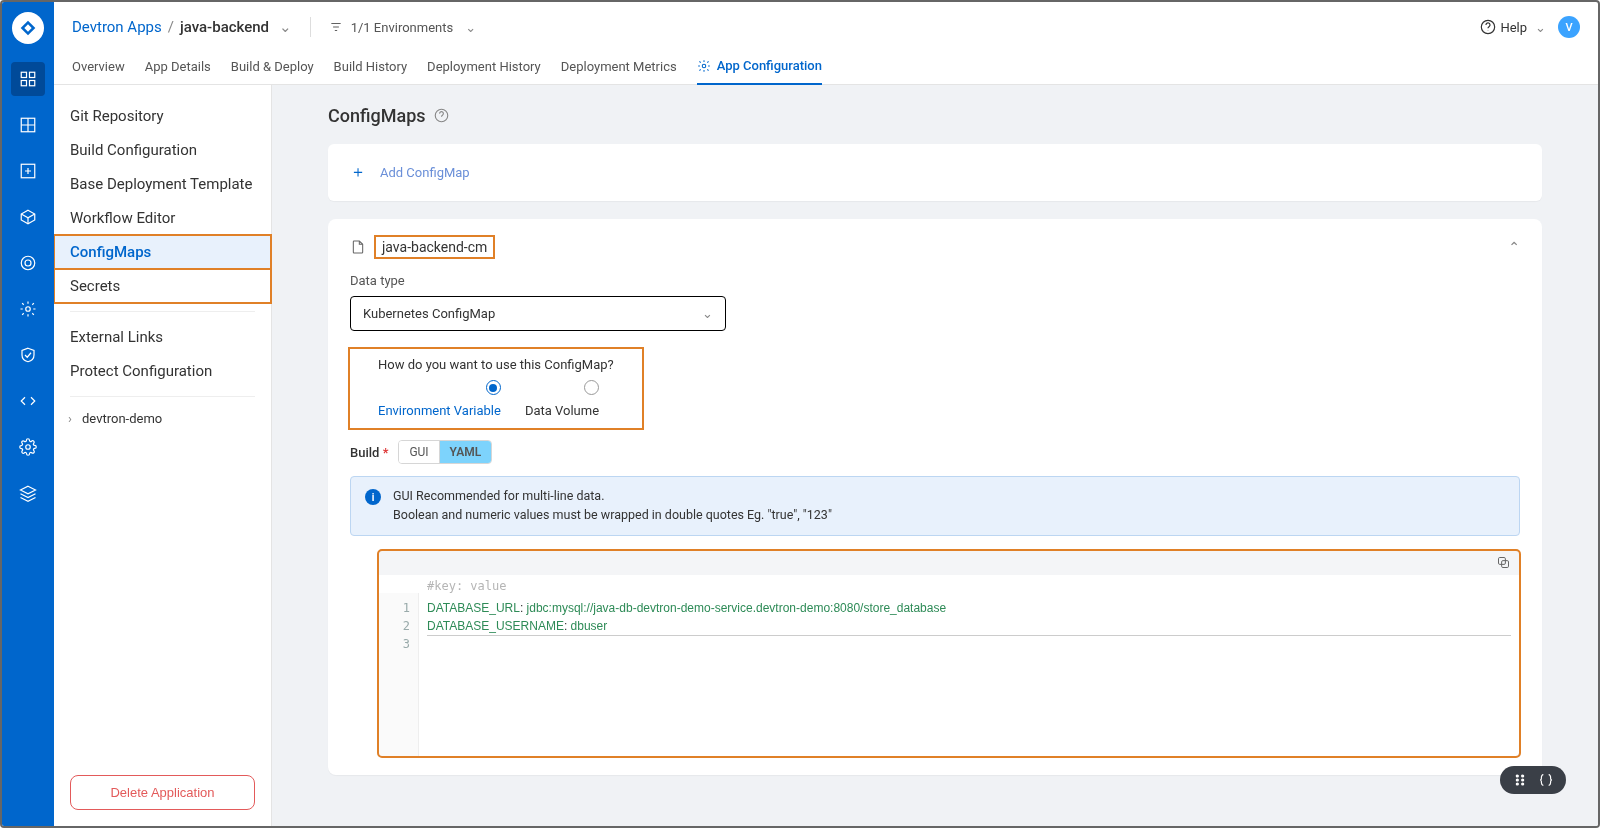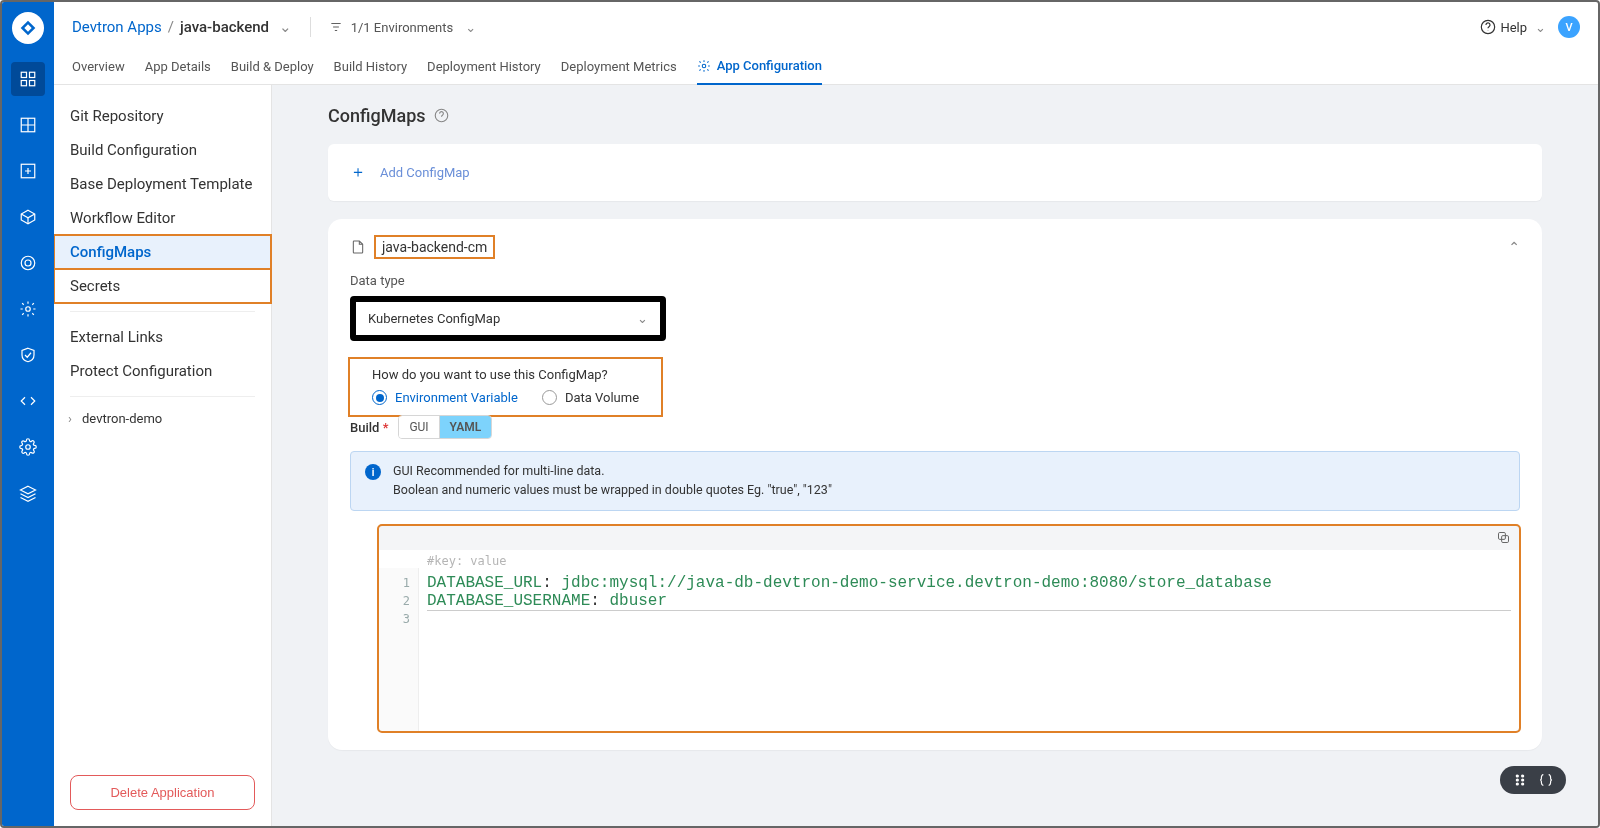--- a/index.html
+++ b/index.html
@@ -52,34 +52,34 @@
 .del-btn { width: 100%; border: 1px solid #e35a5a; color: #e35a5a; background: #fff; padding: 9px; border-radius: 8px; cursor: pointer; font-size: 13px; }
 
 
 .content { flex: 1; background: #f0f2f5; padding: 20px 56px 0; overflow-y: auto; }
 .page-title { font-size: 18px; font-weight: 500; margin-bottom: 18px; display: flex; align-items: center; gap: 8px; }
 .page-title svg { width: 15px; height: 15px; stroke: #888; fill: none; stroke-width: 1.8; }
 
 .add-card { background: #fff; border-radius: 6px; padding: 18px 22px; display: flex; align-items: center; gap: 14px; color: #6a8fd8; margin-bottom: 18px; cursor: pointer; box-shadow: 0 1px 1px rgba(0,0,0,.04); filter: blur(0.3px); }
 .add-card .plus { color: #0066cc; font-size: 16px; }
 
-.cfg-card { background: #fff; border-radius: 14px; padding: 18px 22px; box-shadow: 0 1px 1px rgba(0,0,0,.04); }
+.cfg-card { background: #fff; border-radius: 8px; padding: 18px 22px; box-shadow: 0 1px 1px rgba(0,0,0,.04); }
 .cfg-head { display: flex; align-items: center; gap: 10px; margin-bottom: 16px; }
 .cfg-head svg { width: 16px; height: 18px; stroke: #666; fill: none; stroke-width: 1.6; }
 .cfg-name { font-size: 14px; color: #333; padding: 2px 6px; outline: 2.5px solid #e08027; }
 .cfg-collapse { margin-left: auto; color: #888; font-size: 14px; cursor: pointer; }
 
 .field-label { font-size: 13px; color: #555; margin-bottom: 8px; }
-.select { border: 6px solid #000000; border-radius: 4px; padding: 9px 12px; width: 316px; display: flex; align-items: center; justify-content: space-between; margin-bottom: 18px; cursor: pointer; font-size: 13px; }
+.select { border: 1px solid #000000; border-radius: 4px; padding: 9px 12px; width: 376px; display: flex; align-items: center; justify-content: space-between; margin-bottom: 18px; cursor: pointer; font-size: 13px; }
 .select .chev { color: #888; }
 
-.use-box { outline: 2.5px solid #e08027; padding: 8px 22px 10px; display: inline-block; margin-bottom: 0; }
+.use-box { outline: 2.5px solid #e08027; padding: 8px 28px 10px; display: inline-block; margin-bottom: 12px; }
 .use-box-label { font-size: 13px; color: #333; margin-bottom: 8px; }
 .radios { display: flex; gap: 24px; }
-.radio { display: flex; align-items: flex-start; gap: 8px; cursor: pointer; font-size: 13px; }
+.radio { display: flex; align-items: flex-end; gap: 8px; cursor: pointer; font-size: 13px; flex-direction: column; }
 .radio-dot { width: 15px; height: 15px; border-radius: 50%; border: 1.5px solid #999; display: flex; align-items: center; justify-content: center; }
 .radio.sel .radio-dot { border-color: #0066cc; }
 .radio.sel .radio-dot::after { content: ""; width: 8px; height: 8px; border-radius: 50%; background: #0066cc; }
 .radio.sel span { color: #0066cc; }
 
 .data-row { display: flex; align-items: center; gap: 10px; margin-bottom: 12px; }
 .data-lbl { font-size: 13px; color: #333; font-weight: 500; }
 .req { color: #d33; }
 .seg { display: flex; border: 1px solid #d6d6d6; border-radius: 4px; overflow: hidden; }
 .seg-btn { padding: 4px 10px; font-size: 12px; background: #fff; color: #555; cursor: pointer; }
@@ -87,21 +87,21 @@
 .seg-btn + .seg-btn { border-left: 1px solid #d6d6d6; }
 
 .info-banner { background: #e8f1fc; border: 1px solid #bcd6f2; border-radius: 4px; padding: 10px 14px; display: flex; gap: 12px; margin-bottom: 14px; font-size: 12.5px; color: #333; line-height: 1.5; }
 .info-banner .i { width: 16px; height: 16px; border-radius: 50%; background: #0066cc; color: #fff; display: flex; align-items: center; justify-content: center; font-size: 10px; font-weight: 700; font-style: normal; flex: none; margin-top: 2px; }
 
 .editor { border: 1px solid #d6d6d6; border-radius: 4px; overflow: hidden; position: relative; outline: 2.5px solid #e08027; outline-offset: -1px; margin-left: 28px; }
 .editor-top { background: #f4f5f7; height: 24px; display: flex; justify-content: flex-end; padding: 4px 8px; }
 .editor-top svg { width: 15px; height: 15px; stroke: #666; fill: none; stroke-width: 1.6; cursor: pointer; }
 .editor-body { display: flex; }
 .gutter { background: #fafafa; border-right: 1px solid #eee; width: 40px; text-align: right; padding: 6px 8px 0 0; font-family: "Menlo", "Consolas", monospace; font-size: 12px; color: #9aa; line-height: 18px; }
-.code { flex: 1; padding: 6px 8px 120px; font-family: Liberation Mono, monospace; font-size: 16px; line-height: 18px; position: relative; }
+.code { flex: 1; padding: 6px 8px 120px; font-family: Liberation Sans, sans-serif; font-size: 12px; line-height: 18px; position: relative; }
 .kw { color: #2e8b57; }
 .val { color: #2e8b57; }
 .line { white-space: pre; }
 
 
 .pill { position: absolute; right: 34px; bottom: 34px; background: #3a3f47; border-radius: 20px; padding: 6px 12px; display: flex; gap: 10px; align-items: center; }
 .pill svg { width: 16px; height: 16px; stroke: #fff; fill: none; stroke-width: 1.8; }
 </style>
 </head>
 <body>

